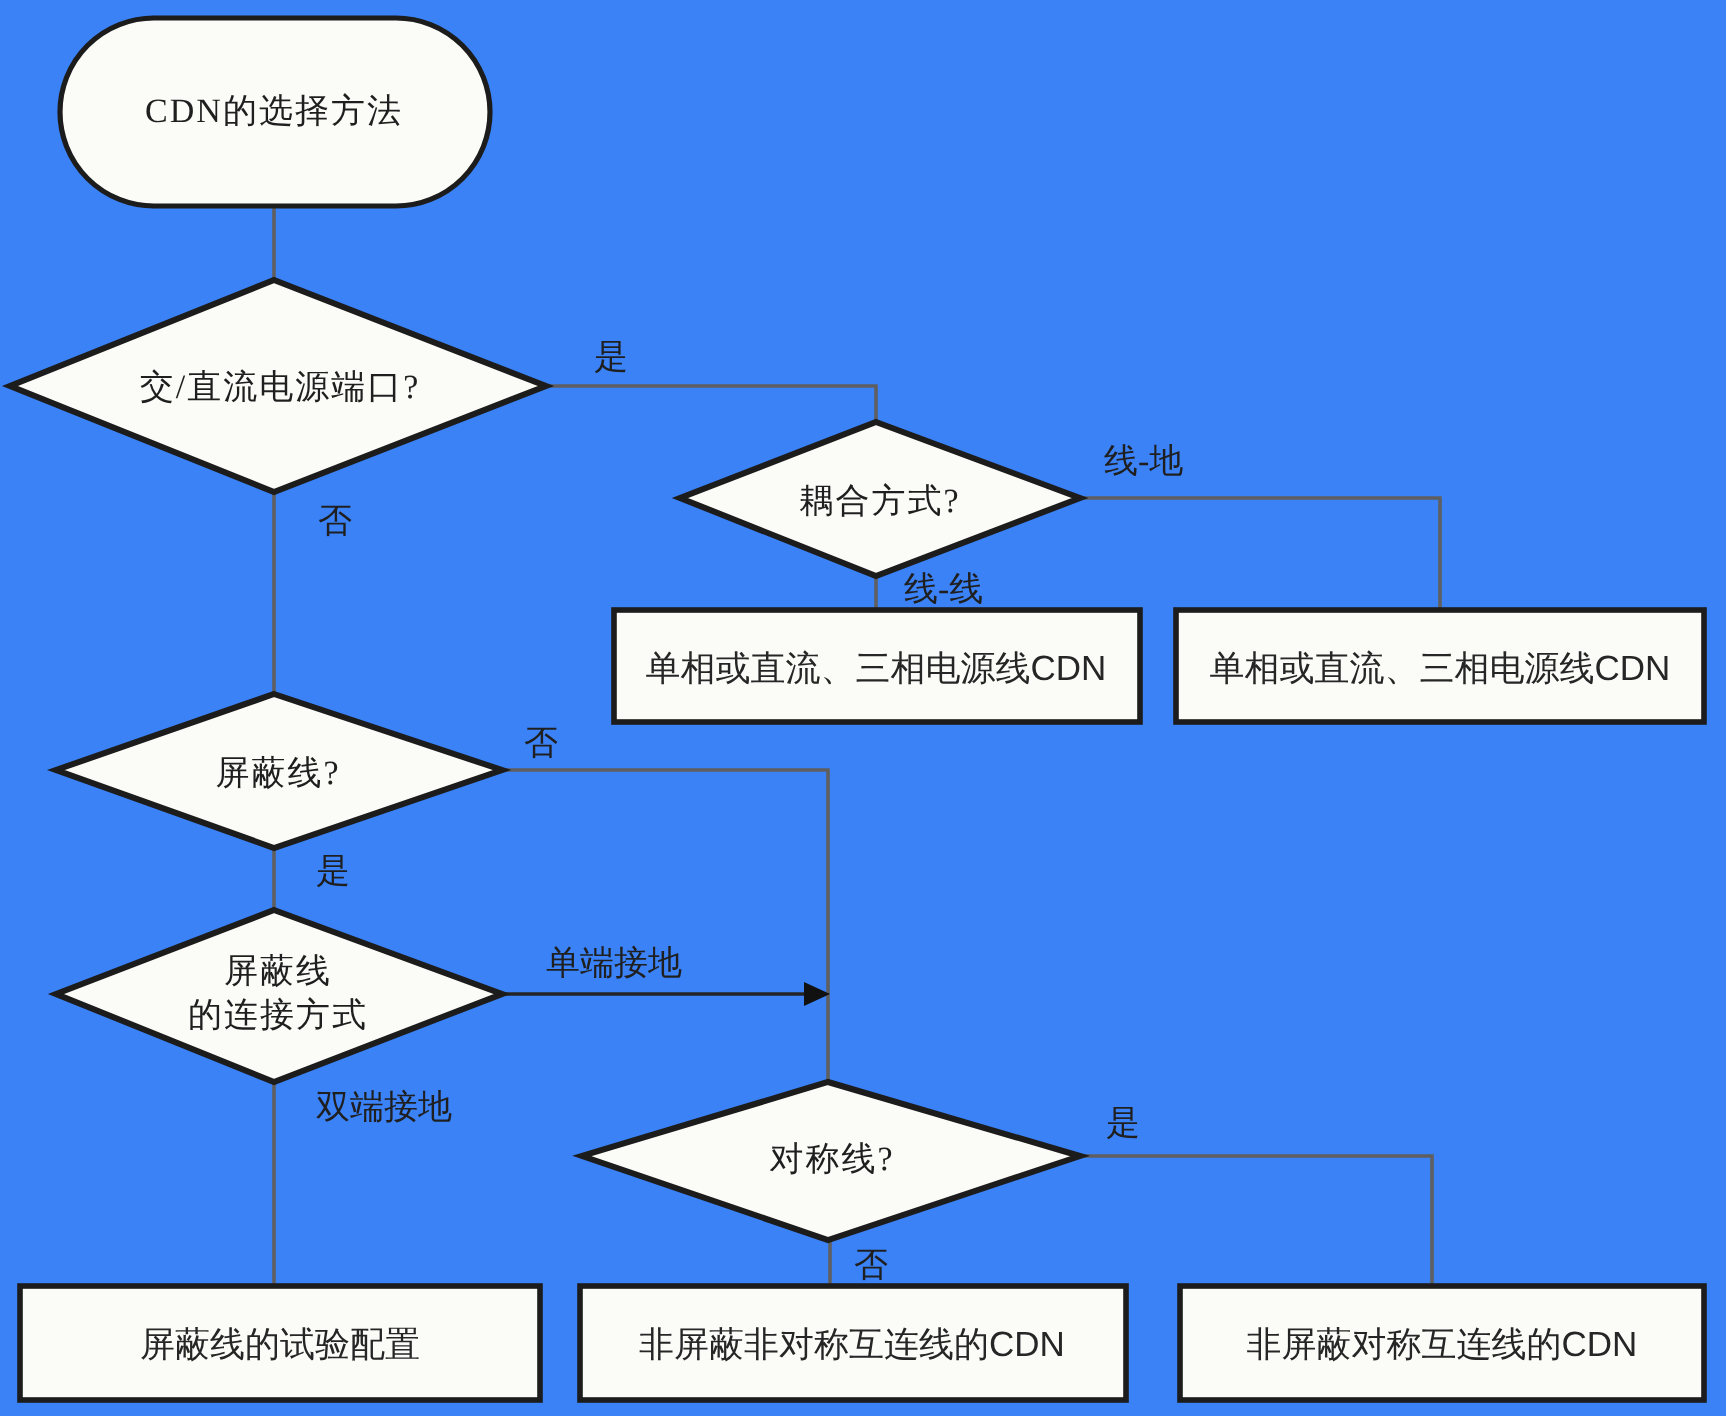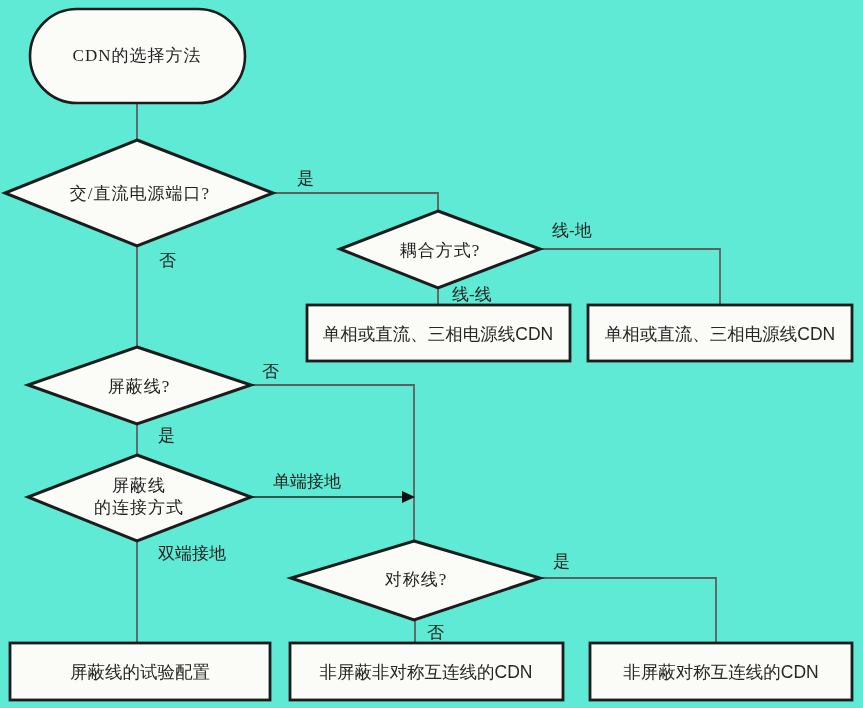--- a/index.html
+++ b/index.html
@@ -1,19 +1,19 @@
 <!DOCTYPE html>
 <html><head>
 <meta charset="utf-8">
 <style>
   html,body{margin:0;padding:0;background:#e9e9e9;}
   .canvas{
     position:relative;
     width:863px;height:708px;
-    background:#5eead4;
+    background:#3b82f6;
     overflow:hidden;
   }
   svg{display:block;}
   .shape{fill:#fbfbf8;stroke:#1c1c1c;stroke-width:3;stroke-linejoin:miter;}
   .oval{fill:#fbfbf8;stroke:#1c1c1c;stroke-width:2.6;}
   .box{fill:#fbfbf8;stroke:#1c1c1c;stroke-width:2.8;}
   .conn{fill:none;stroke:#5f5f5f;stroke-width:1.8;}
   .conn-dark{fill:none;stroke:#242424;stroke-width:1.7;}
   .arrowhead{fill:#111;stroke:none;}
   .txt-serif{

